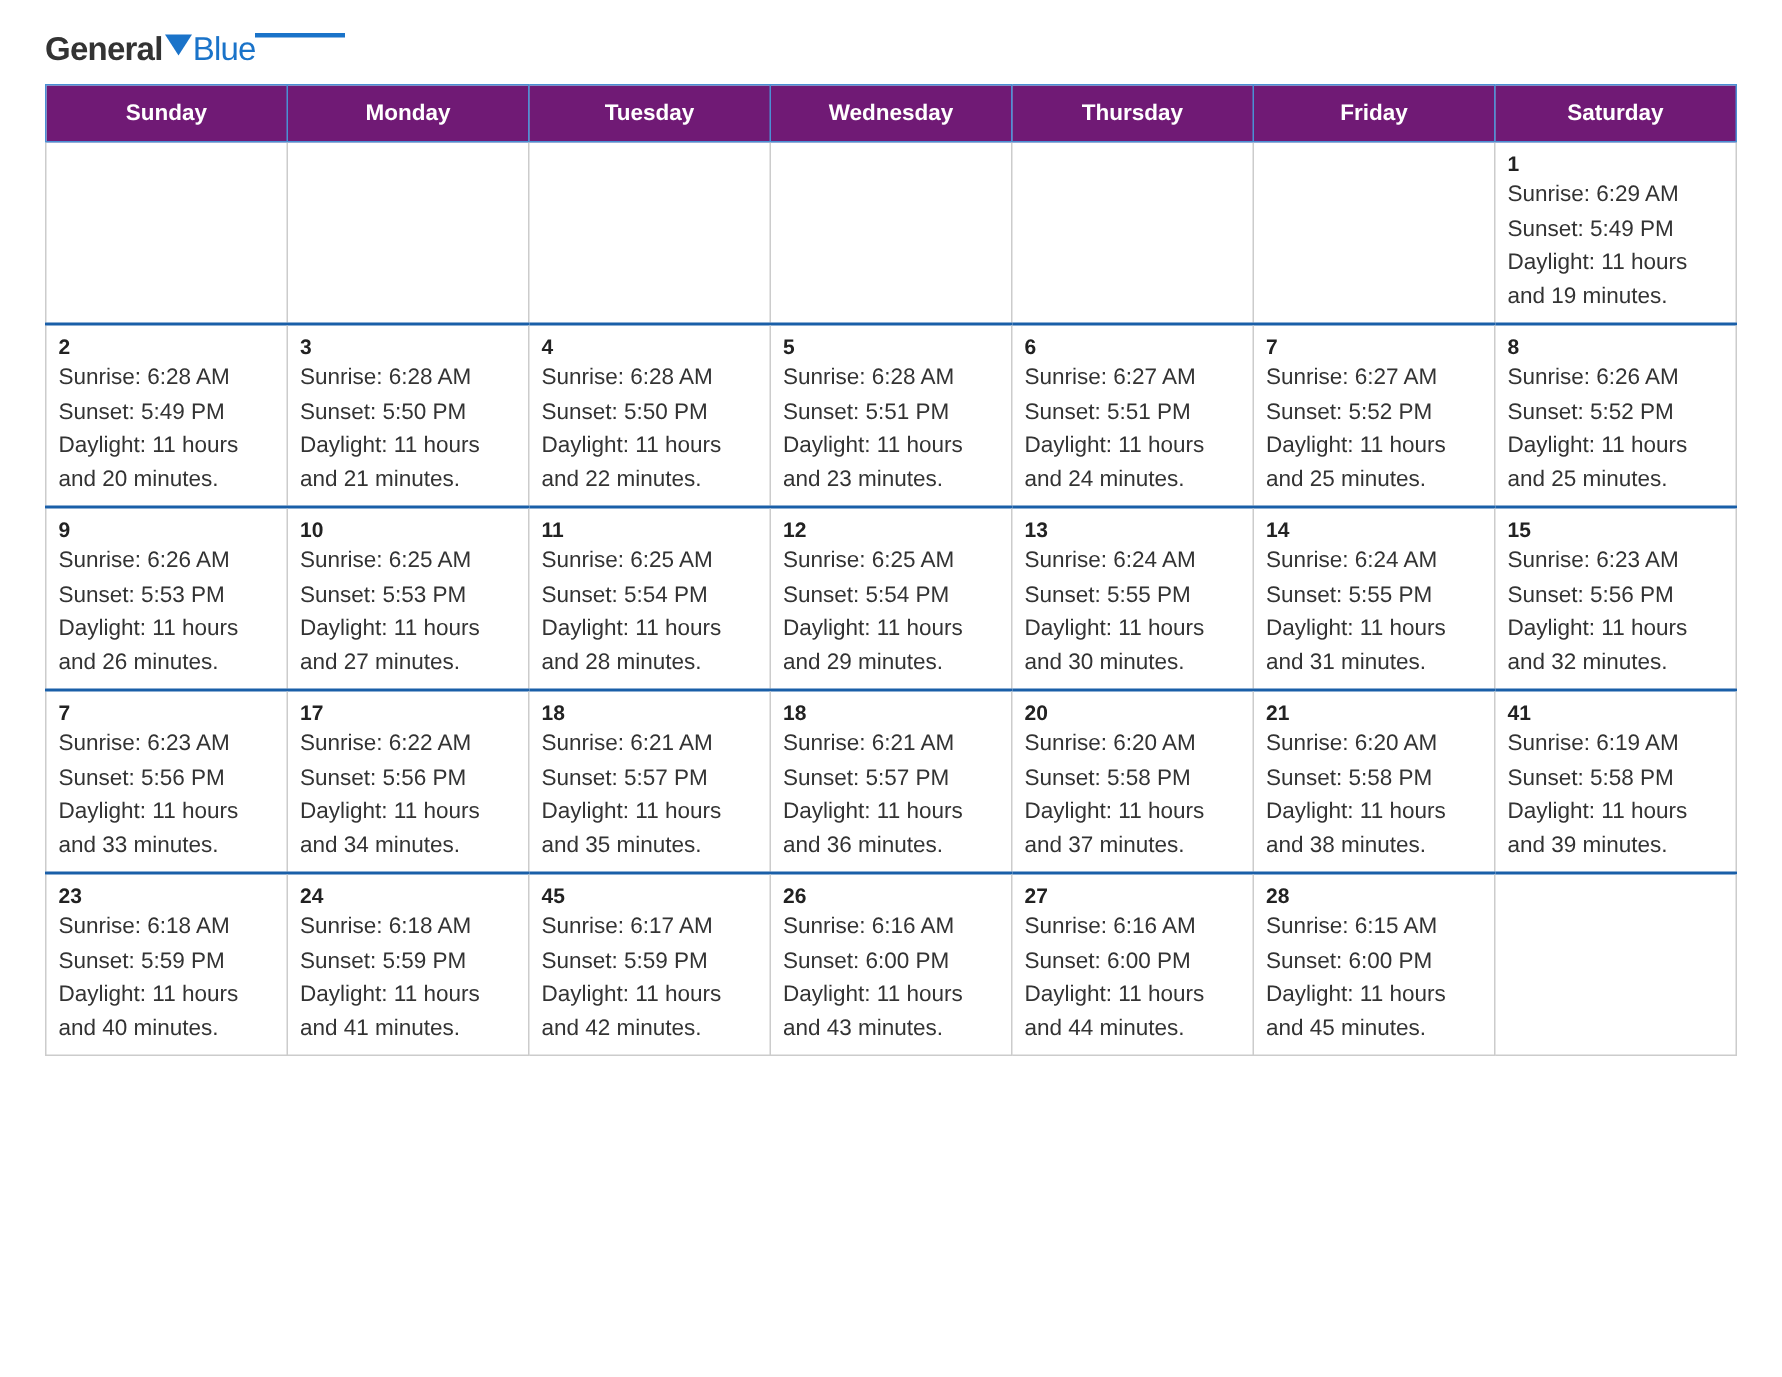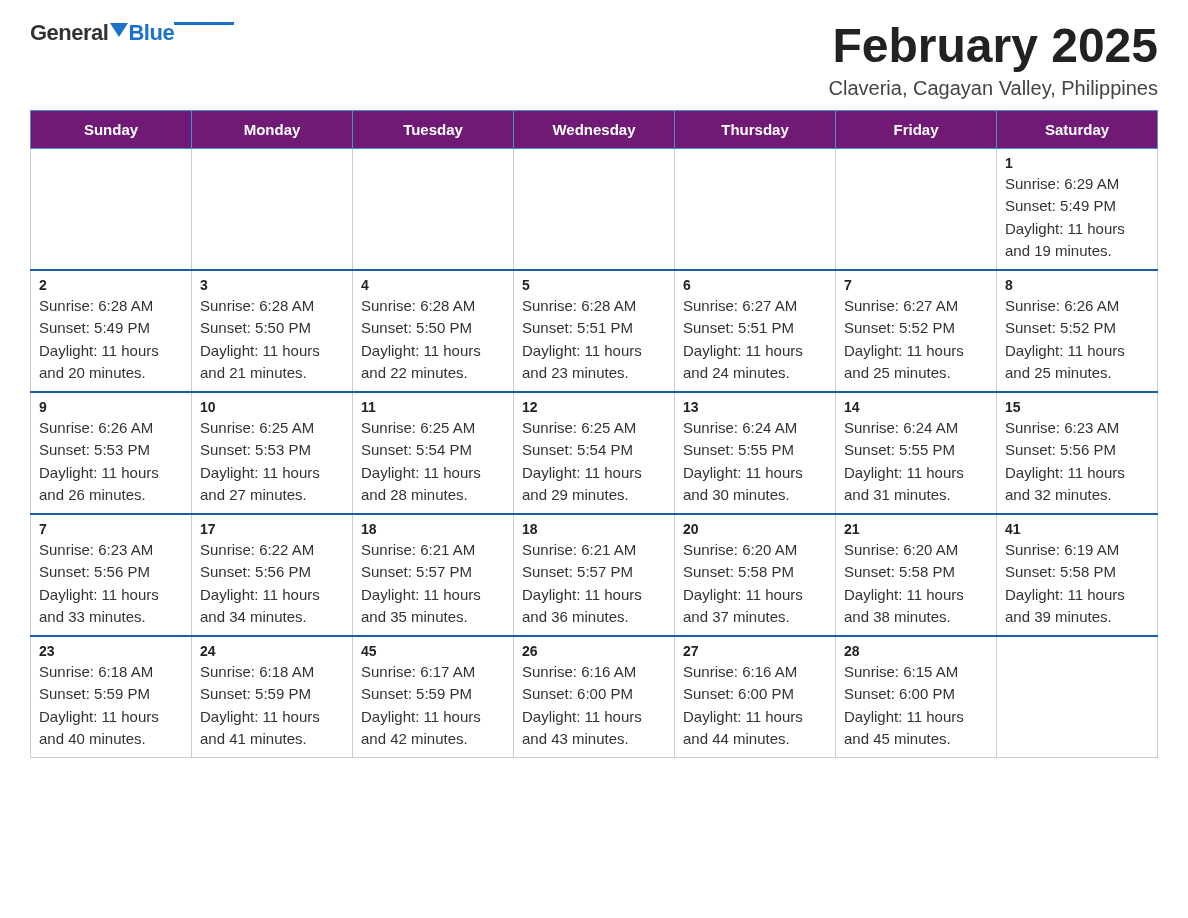--- a/index.html
+++ b/index.html
@@ -23,21 +23,21 @@
       align-items: flex-start;
     }
     .logo-general {
       font-size: 22px;
       font-weight: bold;
       color: #333;
       letter-spacing: -0.5px;
     }
     .logo-blue {
       font-size: 22px;
-      font-weight: bold;
+      font-weight: normal;
       color: #1a73c9;
       letter-spacing: -0.5px;
     }
     .logo-triangle {
       display: inline-block;
       width: 0;
       height: 0;
       border-left: 9px solid transparent;
       border-right: 9px solid transparent;
       border-top: 14px solid #1a73c9;
@@ -134,24 +134,20 @@
           <span class="logo-general">General</span>
           <span class="logo-triangle"></span>
         </div>
         <div style="display:flex; align-items:center;">
           <span class="logo-blue">Blue</span>
         </div>
         <div class="logo-line"></div>
       </div>
     </div>
   </div>
-  <div class="title-section">
-    <div class="month-title">February 2025</div>
-    <div class="location">Claveria, Cagayan Valley, Philippines</div>
-  </div>
 </div>
 
 <table class="calendar">
   <thead>
     <tr>
     <th>Sunday</th>
         <th>Monday</th>
         <th>Tuesday</th>
         <th>Wednesday</th>
         <th>Thursday</th>

